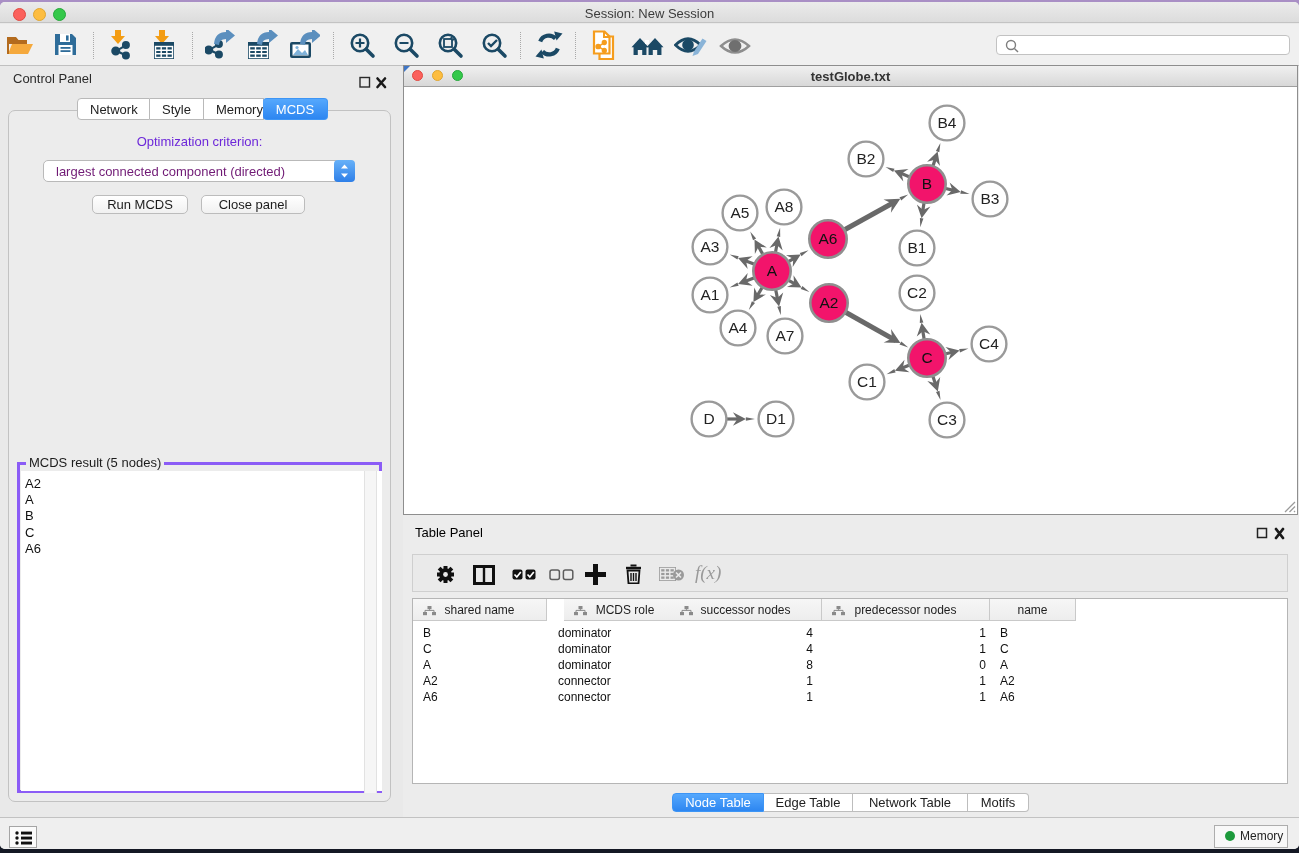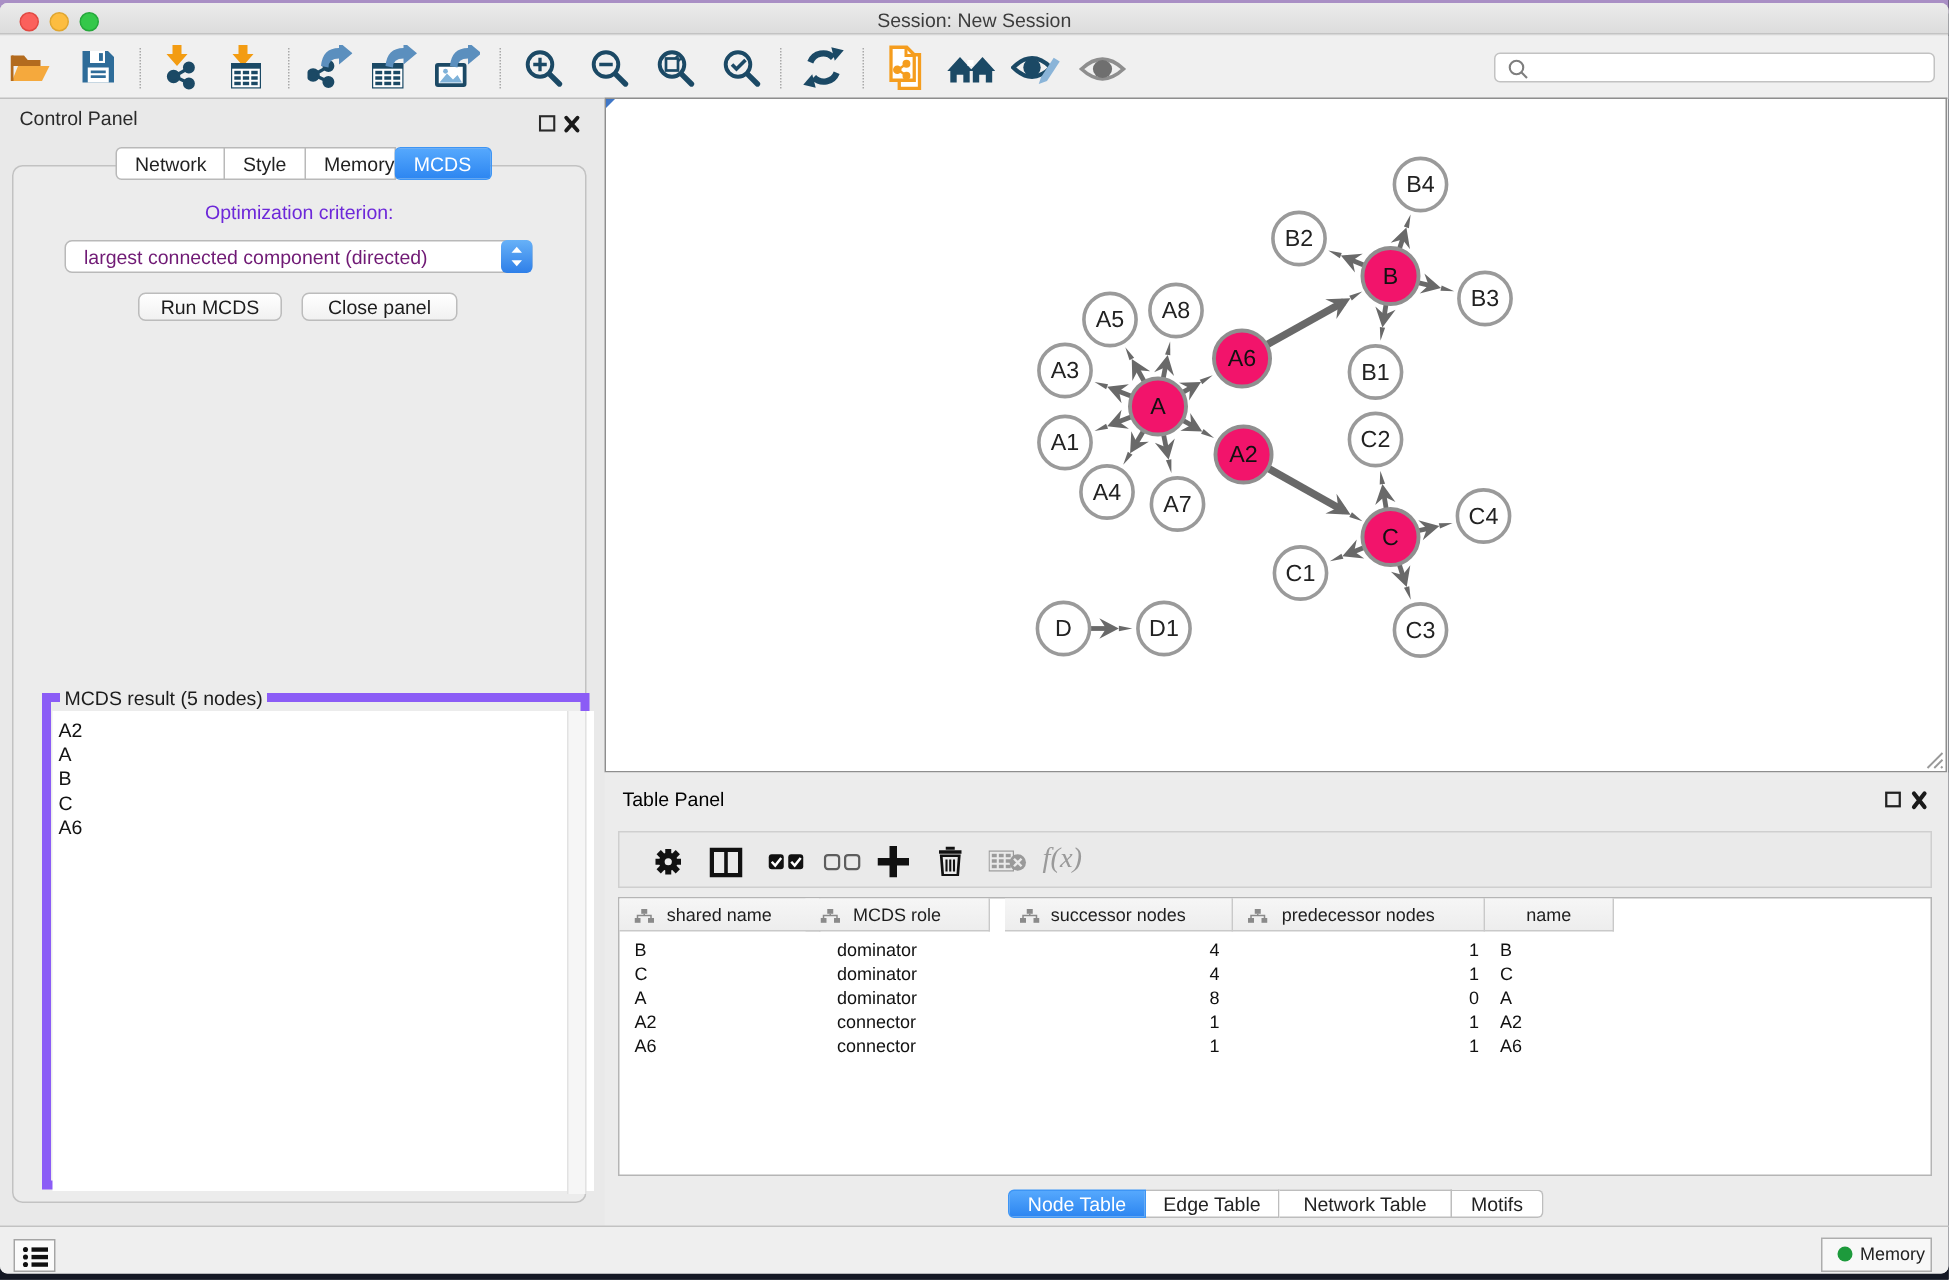--- a/index.html
+++ b/index.html
@@ -14,21 +14,21 @@
 .cp{position:absolute;left:0;top:65px;width:403px;height:751px;background:#e9e9e9}
 .cp-title{position:absolute;left:13px;top:4px;font-size:13px;color:#2a2a2a}
 .cp-panel{position:absolute;left:8px;top:43px;width:383px;height:692px;background:#ececec;border:1px solid #c2c2c2;border-radius:7px}
 .tabs{position:absolute;left:77px;top:31px;height:22px;display:flex;font-size:13px;z-index:3}
 .tab{background:#fff;border:1px solid #b9b9b9;border-left:none;padding:3px 12px 0 12px;color:#222;text-align:center}
 .tab.first{border-left:1px solid #b9b9b9;border-radius:4px 0 0 4px}
 .tab.sel{background:linear-gradient(#55a8fd,#2d86f1);color:#fff;border-color:#3d95f5;border-radius:4px;margin-left:-1px}
 .btn{position:absolute;height:19px;background:linear-gradient(#ffffff,#f1f1f1);border:1px solid #bcbcbc;border-radius:5px;font-size:13px;color:#1c1c1c;text-align:center;padding-top:0px;line-height:18px}
 .combo{position:absolute;left:43px;top:93px;width:312px;height:22px;background:#fff;border:1px solid #b9b9b9;border-radius:5px;font-size:13px;color:#701a75}
 .combo .stepper{position:absolute;right:-1px;top:-1px;width:21px;height:22px;border-radius:4px;background:linear-gradient(#67b1f8,#2e7fe8)}
-.fieldset{position:absolute;left:28px;top:395px;width:365px;height:331px;border:6px solid #8b5cf6}
+.fieldset{position:absolute;left:17px;top:395px;width:365px;height:331px;border:3px solid #8b5cf6}
 .fieldset .legend{position:absolute;left:6px;top:-10px;background:#ececec;padding:0 3px;font-size:13px;color:#1c1c1c}
 .listbox{position:absolute;left:1px;top:6px;width:361px;height:320px;background:#fff;font-size:13px;color:#111;line-height:16.2px;padding:5px 0 0 4px}
 .scrolltrack{position:absolute;right:5px;top:0px;width:13px;height:322px;background:#f6f6f6;border-left:1px solid #e2e2e2;border-right:1px solid #e2e2e2}
 
 .netwin{position:absolute;left:403px;top:63px;width:895px;height:450px;background:#fff;border:1px solid #8e8e8e}
 .net-titlebar{position:absolute;left:0;top:0;width:100%;height:21px;background:linear-gradient(#f0f0f0,#d8d8d8);border-bottom:1px solid #9f9f9f}
 .net-title{position:absolute;top:3px;width:100%;text-align:center;font-size:13px;font-weight:bold;color:#333}
 .tl2{position:absolute;top:4px;width:11px;height:11px;border-radius:50%;z-index:2}
 
 .tp{position:absolute;left:403px;top:513px;width:896px;height:303px;background:#ececec}
@@ -210,20 +210,26 @@
     <div class="btn" style="left:201px;top:128px;width:104px">Close panel</div>
     <div class="fieldset">
         <span class="legend">MCDS result (5 nodes)</span>
       <div class="listbox">A2<br>A<br>B<br>C<br>A6<div class="scrolltrack"></div></div>
     </div>
   </div>
   <div class="netwin">
     <svg width="6" height="6" style="position:absolute;left:0;top:0;z-index:3">
         <path d="M0 0 h6 L0 6 Z" fill="#3f76c6"></path>
       </svg>
+      <div class="net-titlebar">
+      <div class="tl2" style="left:8px;background:#fb615c;border:1px solid #e14942"></div>
+      <div class="tl2" style="left:28px;background:#fdbd40;border:1px solid #e0a630"></div>
+      <div class="tl2" style="left:48px;background:#34c84a;border:1px solid #25a83b"></div>
+      <div class="net-title">testGlobe.txt</div>
+    </div>
     <svg width="14" height="14" style="position:absolute;right:1px;bottom:1px">
         <path d="M13 3 L3 13 M13 7.5 L7.5 13 M13 12 L12 13" stroke="#9a9a9a" stroke-width="1.3"></path>
       </svg>
   </div>
   <svg width="892" height="429" style="position:absolute;left:406px;top:84px">
       <line x1="357.3" y1="169.2" x2="351.0" y2="157.7" stroke="#696969" stroke-width="3.2"></line>
       <polygon points="348.5,153.4 360.8,161.5 352.6,160.8 348.9,168.0" fill="#696969"></polygon>
       <polygon points="350.1,152.5 344.2,145.5 347.0,154.2" fill="#696969"></polygon>
       <line x1="369.3" y1="167.3" x2="371.5" y2="155.5" stroke="#696969" stroke-width="3.2"></line>
       <polygon points="372.5,150.6 376.7,164.6 370.9,158.9 363.4,162.1" fill="#696969"></polygon>
@@ -385,21 +391,21 @@
       </div>
     <div class="tp-table">
       <div class="th" style="left:0px;width:134px"><svg width="13" height="10" style="position:absolute;left:10px;top:7px">
             <g fill="#8a8a8a">
               <rect x="4.5" y="0" width="4" height="3.2"></rect>
               <rect x="0" y="6" width="4" height="3.2"></rect>
               <rect x="9" y="6" width="4" height="3.2"></rect>
               <path d="M2 6 V4.4 H11 V6 M6.5 4.4 V3.2" stroke="#8a8a8a" fill="none" stroke-width="1"></path>
             </g>
           </svg>shared name</div>
-        <div class="th" style="left:124px;width:123px"><svg width="13" height="10" style="position:absolute;left:10px;top:7px">
+        <div class="th" style="left:151px;width:123px"><svg width="13" height="10" style="position:absolute;left:10px;top:7px">
             <g fill="#8a8a8a">
               <rect x="4.5" y="0" width="4" height="3.2"></rect>
               <rect x="0" y="6" width="4" height="3.2"></rect>
               <rect x="9" y="6" width="4" height="3.2"></rect>
               <path d="M2 6 V4.4 H11 V6 M6.5 4.4 V3.2" stroke="#8a8a8a" fill="none" stroke-width="1"></path>
             </g>
           </svg>MCDS role</div>
         <div class="th" style="left:257px;width:152px"><svg width="13" height="10" style="position:absolute;left:10px;top:7px">
             <g fill="#8a8a8a">
               <rect x="4.5" y="0" width="4" height="3.2"></rect>

